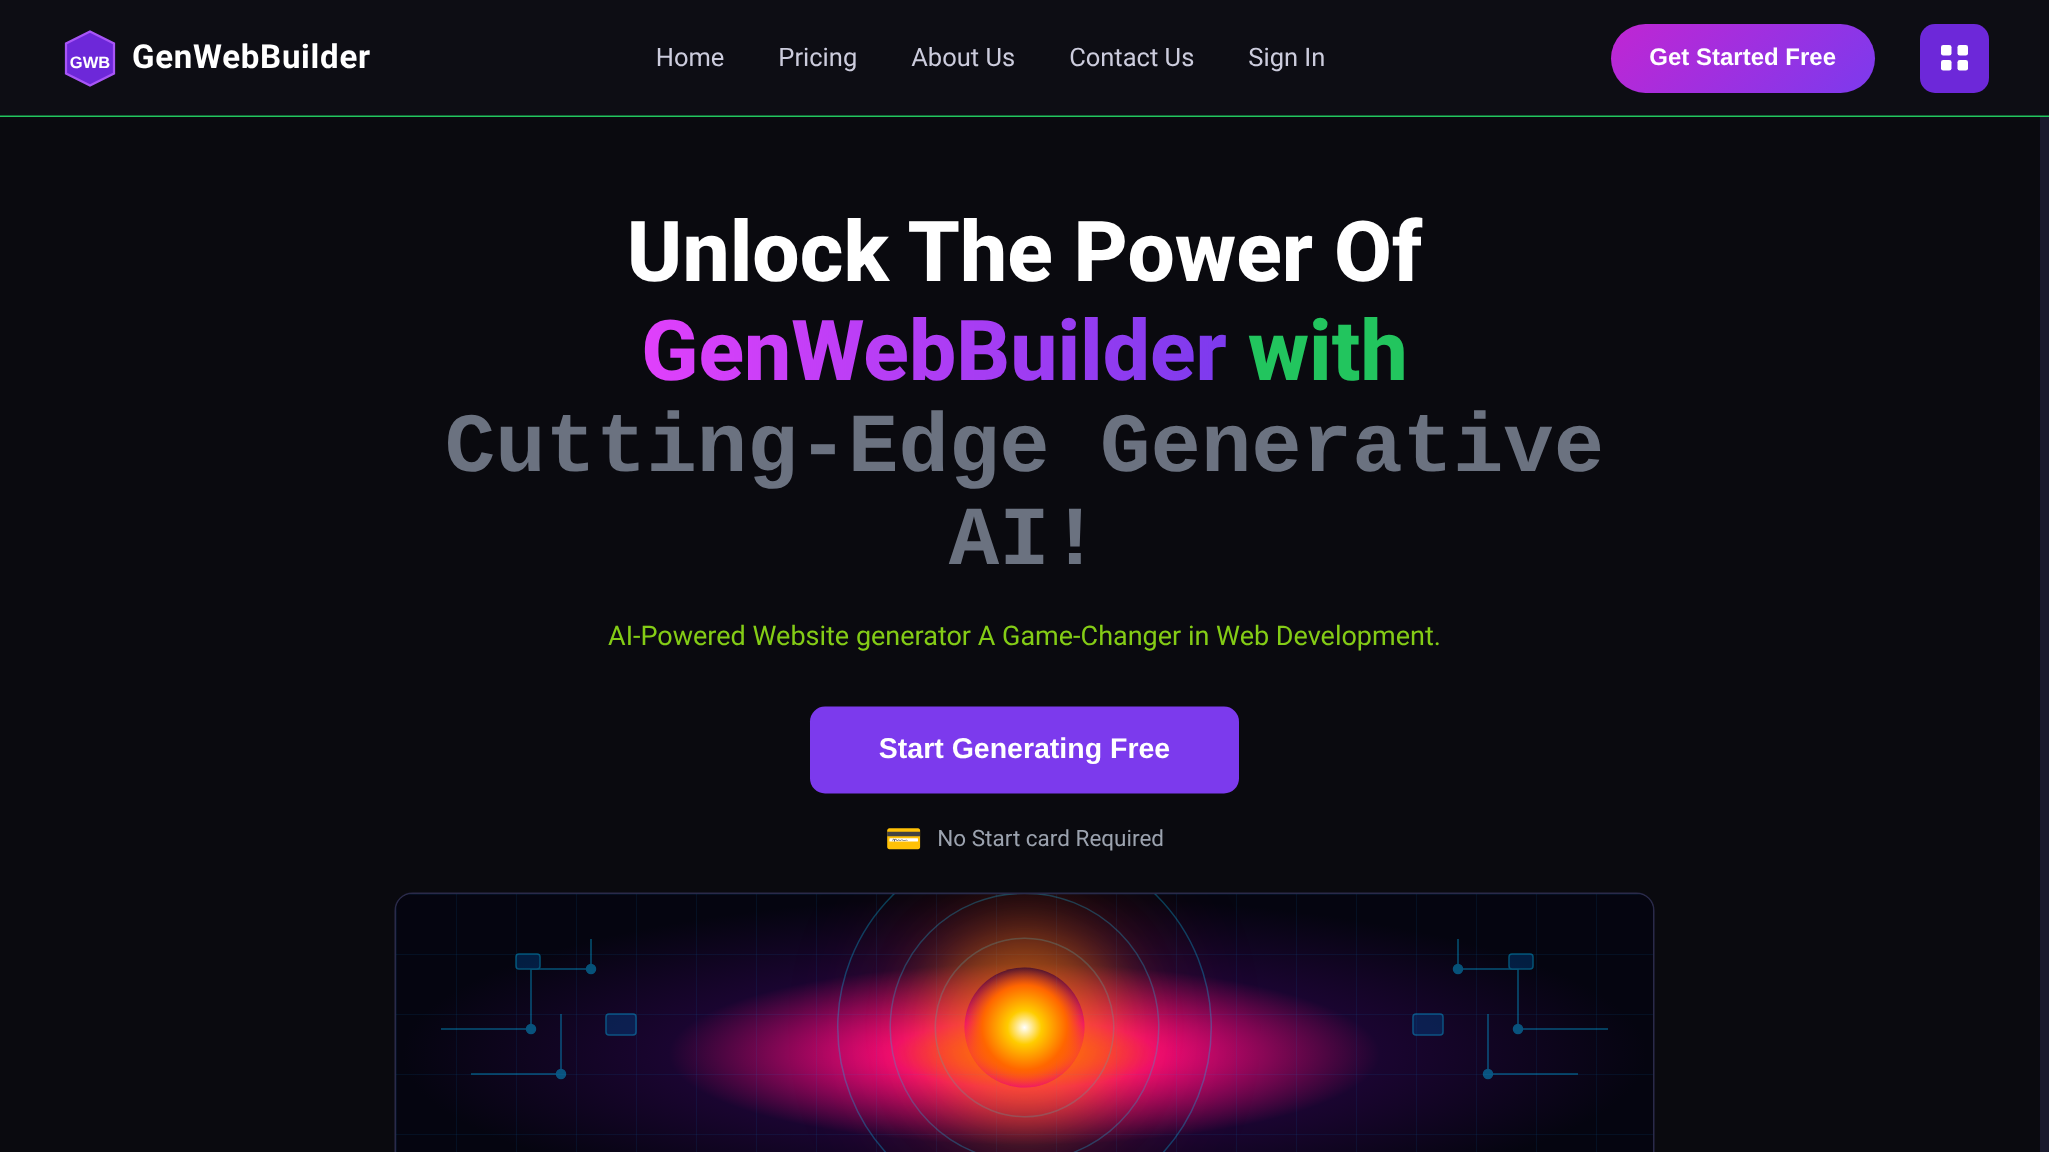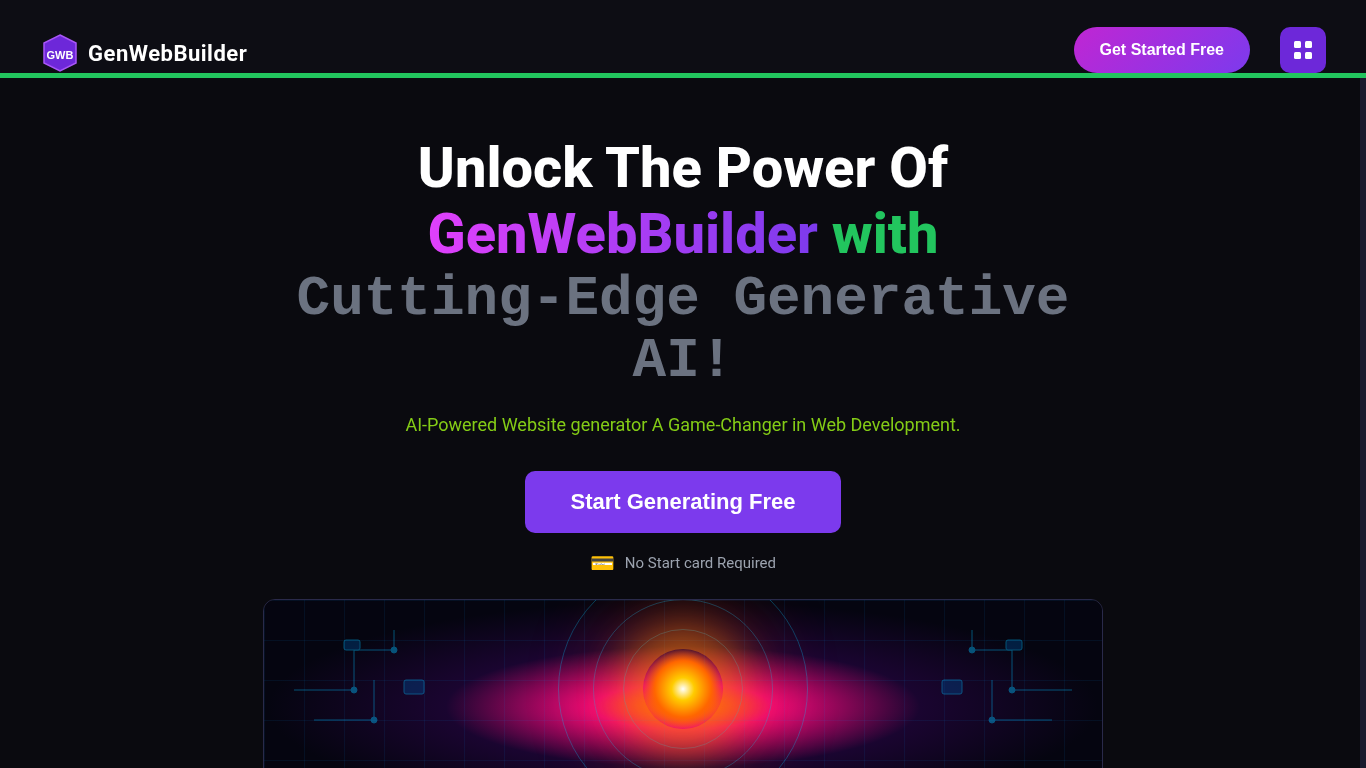--- a/index.html
+++ b/index.html
@@ -13,26 +13,26 @@
       height: 768px;
       overflow: hidden;
       background-color: #0a0a0f;
       font-family: -apple-system, BlinkMacSystemFont, 'Segoe UI', Roboto, sans-serif;
       color: #ffffff;
     }
 
     
     nav {
       display: flex;
-      align-items: flex-end;
+      align-items: center;
       justify-content: space-between;
       padding: 0 40px;
       height: 78px;
       background-color: #0d0d14;
-      border-bottom: 5px solid #22c55e;
+      border-bottom: 1px solid #22c55e;
       position: relative;
       z-index: 10;
     }
 
     .logo-area {
       display: flex;
       align-items: center;
       gap: 8px;
       cursor: pointer;
     }
@@ -177,21 +177,21 @@
       font-weight: 400;
     }
 
     .btn-start-generating {
       margin-top: 36px;
       background: #7c3aed;
       color: #ffffff;
       border: none;
       border-radius: 10px;
       padding: 18px 46px;
-      font-size: 22px;
+      font-size: 19px;
       font-weight: 700;
       cursor: pointer;
     }
 
     .no-credit-card {
       margin-top: 18px;
       display: flex;
       align-items: center;
       gap: 10px;
       font-size: 15px;
@@ -288,20 +288,27 @@
 <nav>
   <div class="logo-area">
 
     <svg class="logo-icon" viewBox="0 0 40 40" fill="none" xmlns="http://www.w3.org/2000/svg">
       <polygon points="20,2 36,10 36,30 20,38 4,30 4,10" fill="#6d28d9" stroke="#a855f7" stroke-width="1.5"></polygon>
       <text x="20" y="26" text-anchor="middle" font-size="11" font-weight="bold" fill="white" font-family="sans-serif">GWB</text>
     </svg>
     <span class="logo-text">GenWebBuilder</span>
   </div>
 
+  <ul class="nav-links">
+    <li><a href="#">Home</a></li>
+    <li><a href="#">Pricing</a></li>
+    <li><a href="#">About Us</a></li>
+    <li><a href="#">Contact Us</a></li>
+    <li><a href="#">Sign In</a></li>
+  </ul>
 
   <div class="nav-right">
     <button class="btn-get-started">Get Started Free</button>
     <button class="btn-grid">
       <div class="grid-icon-inner">
         <div class="grid-dot"></div>
         <div class="grid-dot"></div>
         <div class="grid-dot"></div>
         <div class="grid-dot"></div>
       </div>

